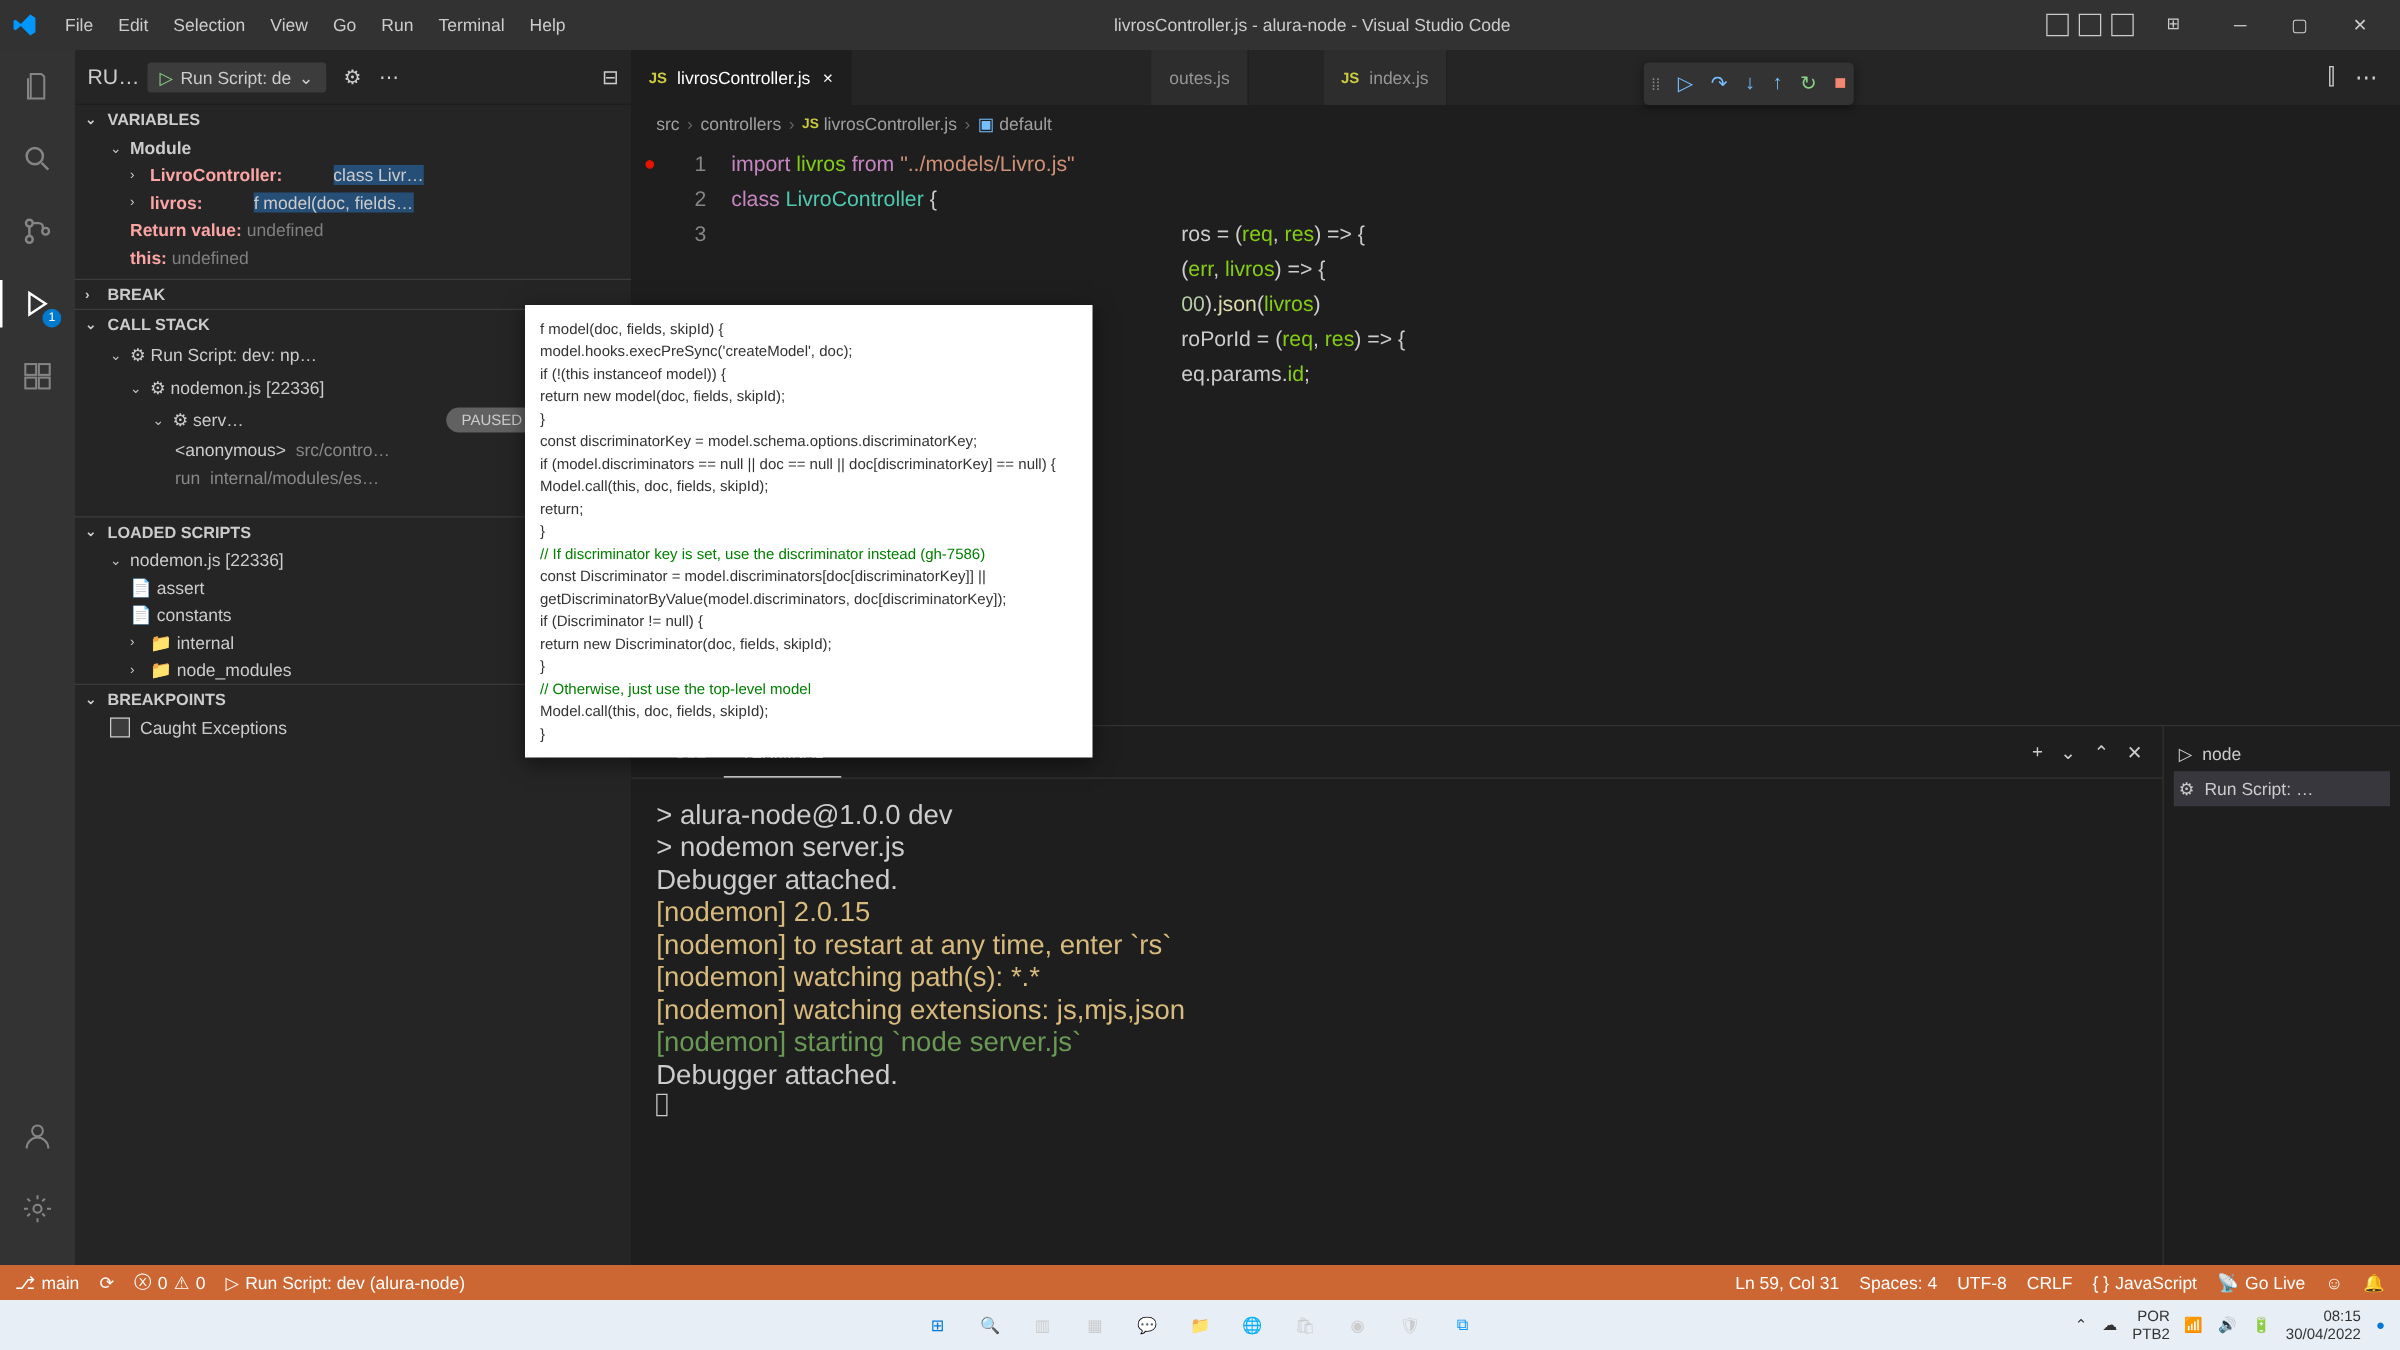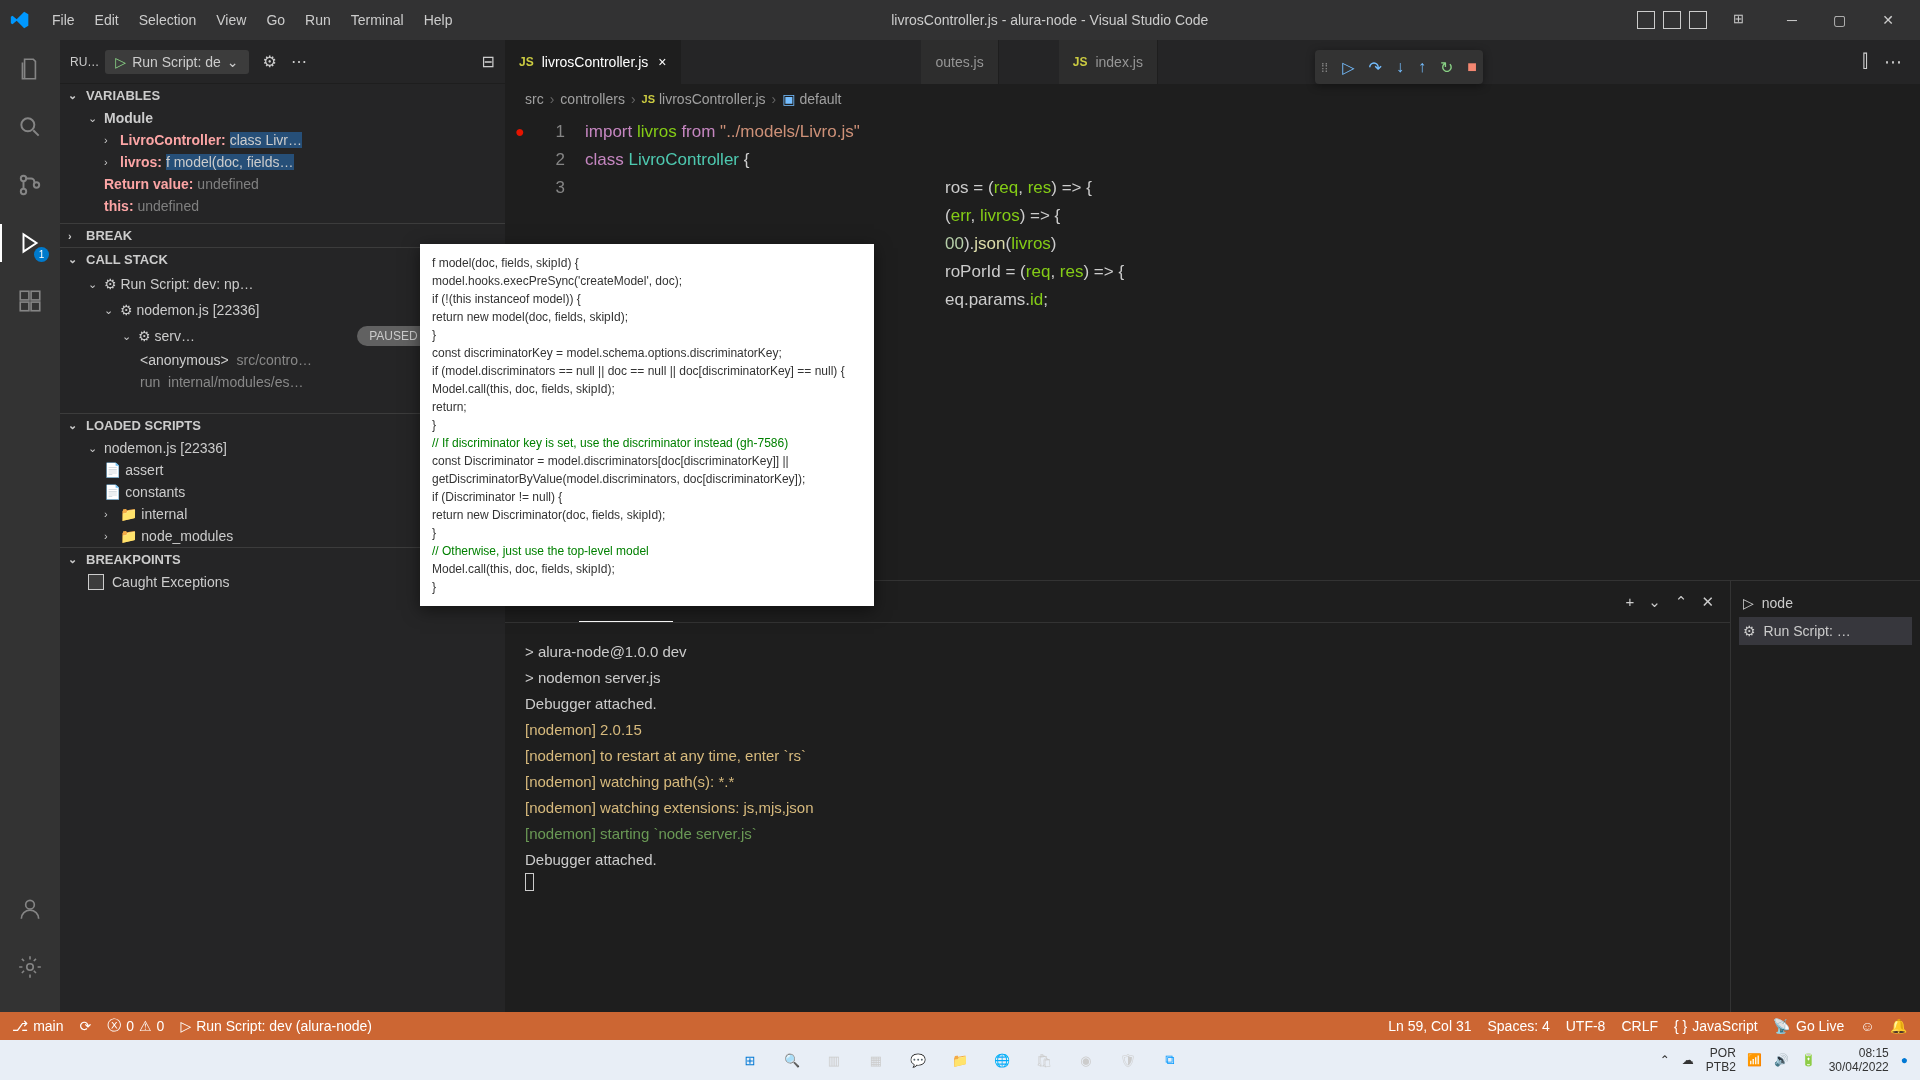--- a/index.html
+++ b/index.html
@@ -33,21 +33,21 @@
 .section-header .chevron { margin-right:4px; font-size:11px; width:14px;}
 .section-body { padding-left: 4px; }
 .tree-row { display:flex; align-items:center; padding:3px 10px 3px 24px; font-size:14px; white-space:nowrap; overflow:hidden;}
 .tree-row.indent1{padding-left:40px;}
 .tree-row.indent2{padding-left:58px;}
 .tree-row.indent3{padding-left:76px;}
 .tree-row .chev{width:16px; font-size:11px; color:#ccc;}
 .stack-badge { background:#616161; border-radius:10px; padding:3px 12px; font-size:12px; margin-left:auto; white-space:nowrap;}
 .var-key{color:#fca5a5;font-weight:bold;}
 .var-val{color:#ccc;}
-.var-highlight{ background:#264f78;}
+.var-highlight{ background:#264f78;margin-left:37px;}
 
 
 .editor-area { flex:1; display:flex; flex-direction:column; background:#1e1e1e; position:relative;}
 .tabs-row { height: 44px; display:flex; align-items:center; background:#252526; }
 .tab { height:44px; display:flex; align-items:center; padding:0 14px; font-size:14px; color:#969696; background:#2d2d2d; border-right:1px solid #1e1e1e;}
 .tab.active { background:#1e1e1e; color:#fff;}
 .tab .jsicon{color:#cbcb41; font-weight:bold; font-size:12px; margin-right:8px;}
 .tab .close{margin-left:10px; font-size:14px;}
 .debug-toolbar { position:absolute; left:810px; top:10px; height:34px; background:#333333; border-radius:4px; display:flex; align-items:center; padding:0 6px; gap:14px; z-index:10; box-shadow:0 2px 8px rgba(0,0,0,0.4);}
 .debug-btn { font-size:16px; color:#75beff;}
@@ -75,21 +75,21 @@
 .hover-popup { position:absolute; left:420px; top:244px; width:454px; background:#ffffff; color:#333; font-size:12px; font-family:'Consolas',monospace; padding:10px 12px; box-shadow:0 4px 16px rgba(0,0,0,0.5); z-index:50; line-height:1.5;}
 .hover-popup .cmt{color:#008000;}
 
 
 .panel { height:432px; border-top:1px solid #333; display:flex; background:#1e1e1e;}
 .panel-main{flex:1; display:flex; flex-direction:column;}
 .panel-tabs{height:42px; display:flex; align-items:center; border-bottom:1px solid #333; padding-left:20px;}
 .panel-tab{padding:0 14px; font-size:13px; color:#969696; height:100%; display:flex; align-items:center;}
 .panel-tab.active{color:#fff; border-bottom:1px solid #fff;}
 .panel-actions{margin-left:auto; display:flex; gap:14px; padding-right:16px; font-size:15px;}
-.terminal-content{flex:1; padding:16px 20px; font-family:'Consolas',monospace; font-size:15px; line-height:26px;}
+.terminal-content{flex:1; padding:16px 20px; font-family:'Consolas',monospace; font-size:22px; line-height:26px;}
 .term-yellow{color:#d7ba7d;}
 .term-green{color:#6a9955;}
 .terminal-side{width:190px; border-left:1px solid #333; padding:8px;}
 .term-side-item{display:flex; align-items:center; gap:8px; padding:6px 4px; font-size:14px;}
 .term-side-item.active{background:#37373d;}
 .cursor{display:inline-block; width:9px; height:18px; border:1px solid #ccc;}
 
 
 .statusbar { height:28px; background:#cc6633; display:flex; align-items:center; color:#fff; font-size:14px; padding:0 12px; gap:16px;}
 .statusbar .sitem{display:flex; align-items:center; gap:5px;}
@@ -187,21 +187,21 @@
           <svg width="26" height="26" viewBox="0 0 24 24" stroke="currentColor" fill="none" stroke-width="1.5">
             <circle cx="12" cy="12" r="3"></circle>
             <path d="M12 2v3m0 14v3m10-10h-3M5 12H2m15.5-7.5l-2 2m-9 9l-2 2m13 0l-2-2m-9-9l-2-2"></path>
           </svg>
         </div>
     </div>
   </div>
 
   <div class="sidebar">
     <div class="run-header">
-      <span style="font-size:12px;">RU…</span>
+      <span style="font-size:17px;">RU…</span>
       <span class="run-select">
         <span class="play-icon">▷</span>
         <span>Run Script: de</span>
         <span>⌄</span>
       </span>
       <span class="gear-icon">⚙</span>
       <span class="more-icon">⋯</span>
       <span style="margin-left:auto; font-size:16px;">⊟</span>
     </div>
 

